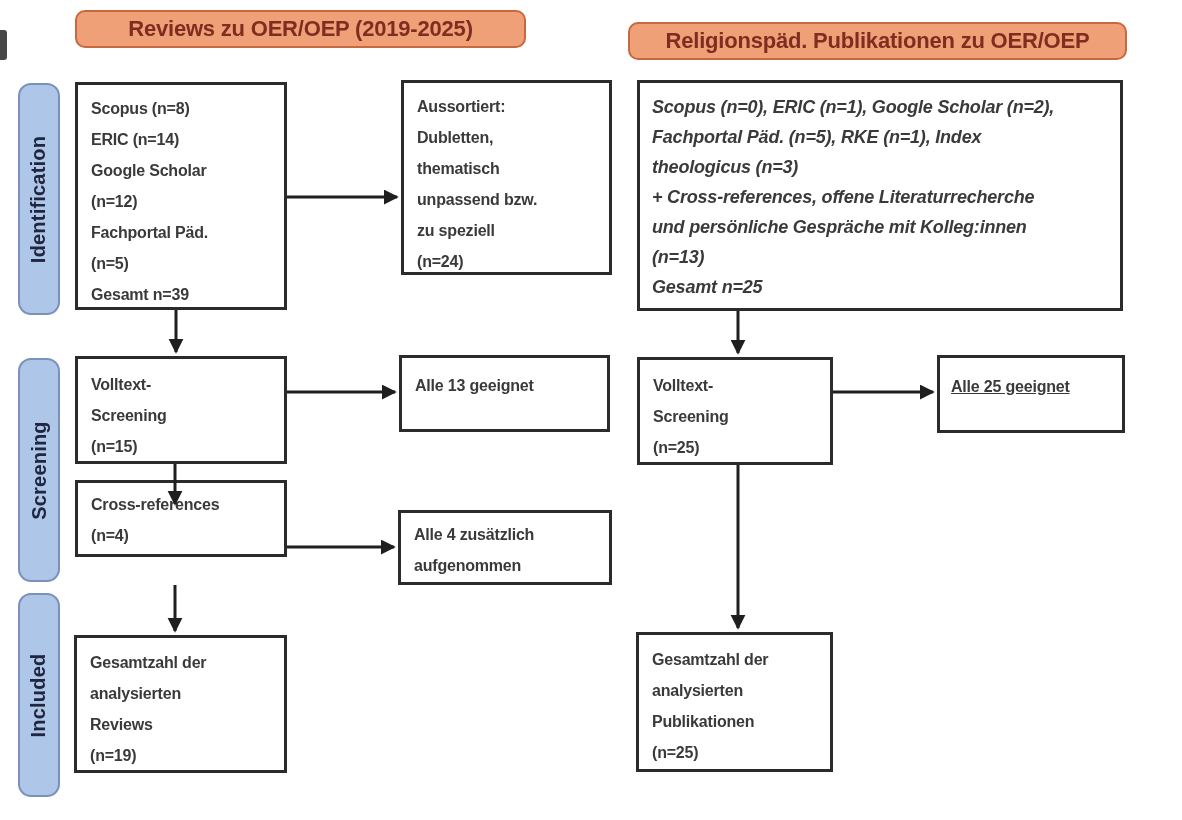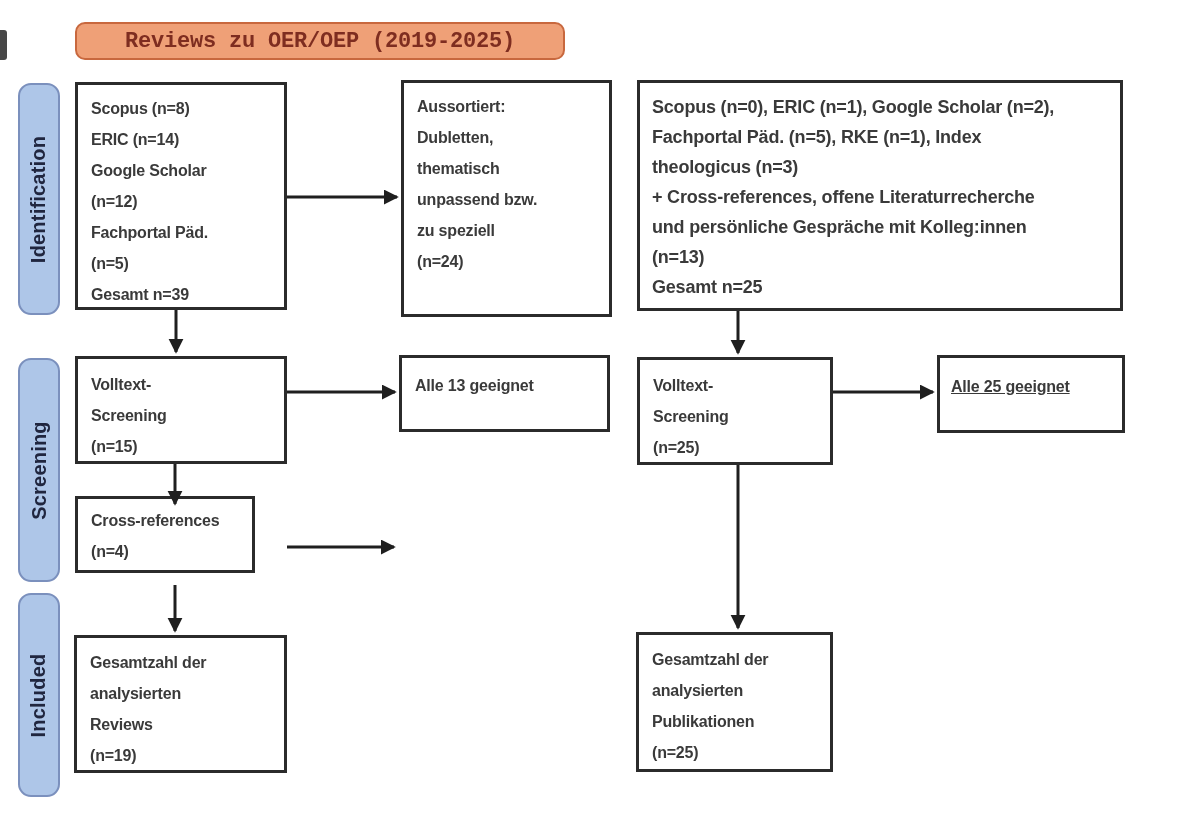--- a/index.html
+++ b/index.html
@@ -13,21 +13,21 @@
     overflow:hidden; font-family:"Liberation Sans","DejaVu Sans",sans-serif;
   }
   
   .pill{
     position:absolute; box-sizing:border-box; height:38px;
     background:var(--header-fill); border:2px solid var(--header-border);
     border-radius:10px; color:var(--header-text);
     font-weight:700; font-size:22px; letter-spacing:-0.2px;
     display:flex; align-items:center; justify-content:center; white-space:nowrap;
   }
-  .pill-left{ left:75px; top:22px; width:490px;font-family:Liberation Mono, monospace; }
+  .pill-left{ left:75px; top:10px; width:451px; }
   .pill-right{ left:628px; top:22px; width:499px; }
   
   .stage{
     position:absolute; box-sizing:border-box; left:18px; width:42px;
     background:var(--stage-fill); border:2px solid var(--stage-border);
     border-radius:13px; display:flex; align-items:center; justify-content:center;
   }
   .stage span{
     transform:rotate(-90deg); white-space:nowrap;
     font-weight:700; font-size:20px; color:var(--stage-text); letter-spacing:0.2px;
@@ -36,28 +36,28 @@
   .stage-screening{      top:358px; height:224px; }
   .stage-included{       top:593px; height:204px; }
   
   .node{
     position:absolute; box-sizing:border-box; background:var(--background);
     border:3px solid var(--node-border); color:var(--node-text);
     font-weight:700; font-size:16px; line-height:31px; letter-spacing:-0.2px;
     padding:8px 8px 8px 13px; white-space:pre-line;
   }
   .n-left-sources{          left:75px;  top:82px;  width:212px; height:228px; }
-  .n-left-excluded{         left:401px; top:80px;  width:211px; height:237px; }
+  .n-left-excluded{         left:401px; top:80px;  width:211px; height:195px; }
   .n-left-fulltext{         left:75px;  top:356px; width:212px; height:108px; padding-top:10px; }
   .n-left-fulltext-result{  left:399px; top:355px; width:211px; height:77px;  padding-top:12px; }
-  .n-left-crossref{         left:75px;  top:496px; width:180px; height:77px;  padding-top:6px; }
+  .n-left-crossref{         left:75px;  top:480px; width:212px; height:77px;  padding-top:6px; }
   .n-left-crossref-result{  left:398px; top:510px; width:214px; height:75px;  padding-top:6px; }
   .n-left-included{         left:74px;  top:635px; width:213px; height:138px; padding-top:9px; }
   .n-right-sources{         left:637px; top:80px;  width:486px; height:231px;
-                            font-size:18px; line-height:30px; padding:9px 8px 8px 12px; }
+                            font-size:18px; line-height:30px; padding:9px 8px 8px 12px;font-style:italic; }
   .n-right-fulltext{        left:637px; top:357px; width:196px; height:108px; padding-top:10px; }
   .n-right-fulltext-result{ left:937px; top:355px; width:188px; height:78px;  padding:13px 6px 8px 11px;text-decoration:underline; }
   .n-right-included{        left:636px; top:632px; width:197px; height:140px; padding-top:9px; }
   
   .arrows{ position:absolute; left:0; top:0; pointer-events:none; }
   .arrows line{ stroke:var(--arrow); stroke-width:3; }
   .ah{ fill:var(--arrow); }
   
   .edge-artifact{
     position:absolute; left:0; top:30px; width:7px; height:30px;
@@ -65,20 +65,21 @@
   }
 </style>
 </head>
 <body>
 
 <div class="canvas">
 
   <div class="edge-artifact"></div>
 
   <div class="pill pill-left">Reviews zu OER/OEP (2019-2025)</div>
+  <div class="pill pill-right">Religionspäd. Publikationen zu OER/OEP</div>
 
   <div class="stage stage-identification">
     <span>Identification</span>
   </div>
   <div class="stage stage-screening">
     <span>Screening</span>
   </div>
   <div class="stage stage-included">
     <span>Included</span>
   </div>
@@ -95,20 +96,22 @@
 thematisch
 unpassend bzw.
 zu speziell
 (n=24)</div>
   <div class="node n-left-fulltext">Volltext-
 Screening
 (n=15)</div>
   <div class="node n-left-fulltext-result">Alle 13 geeignet</div>
   <div class="node n-left-crossref">Cross-references
 (n=4)</div>
+  <div class="node n-left-crossref-result">Alle 4 zusätzlich
+aufgenommen</div>
   <div class="node n-left-included">Gesamtzahl der
 analysierten
 Reviews
 (n=19)</div>
 
   <div class="node n-right-sources">Scopus (n=0), ERIC (n=1), Google Scholar (n=2),
 Fachportal Päd. (n=5), RKE (n=1), Index
 theologicus (n=3)
 + Cross-references, offene Literaturrecherche
 und persönliche Gespräche mit Kolleg:innen

